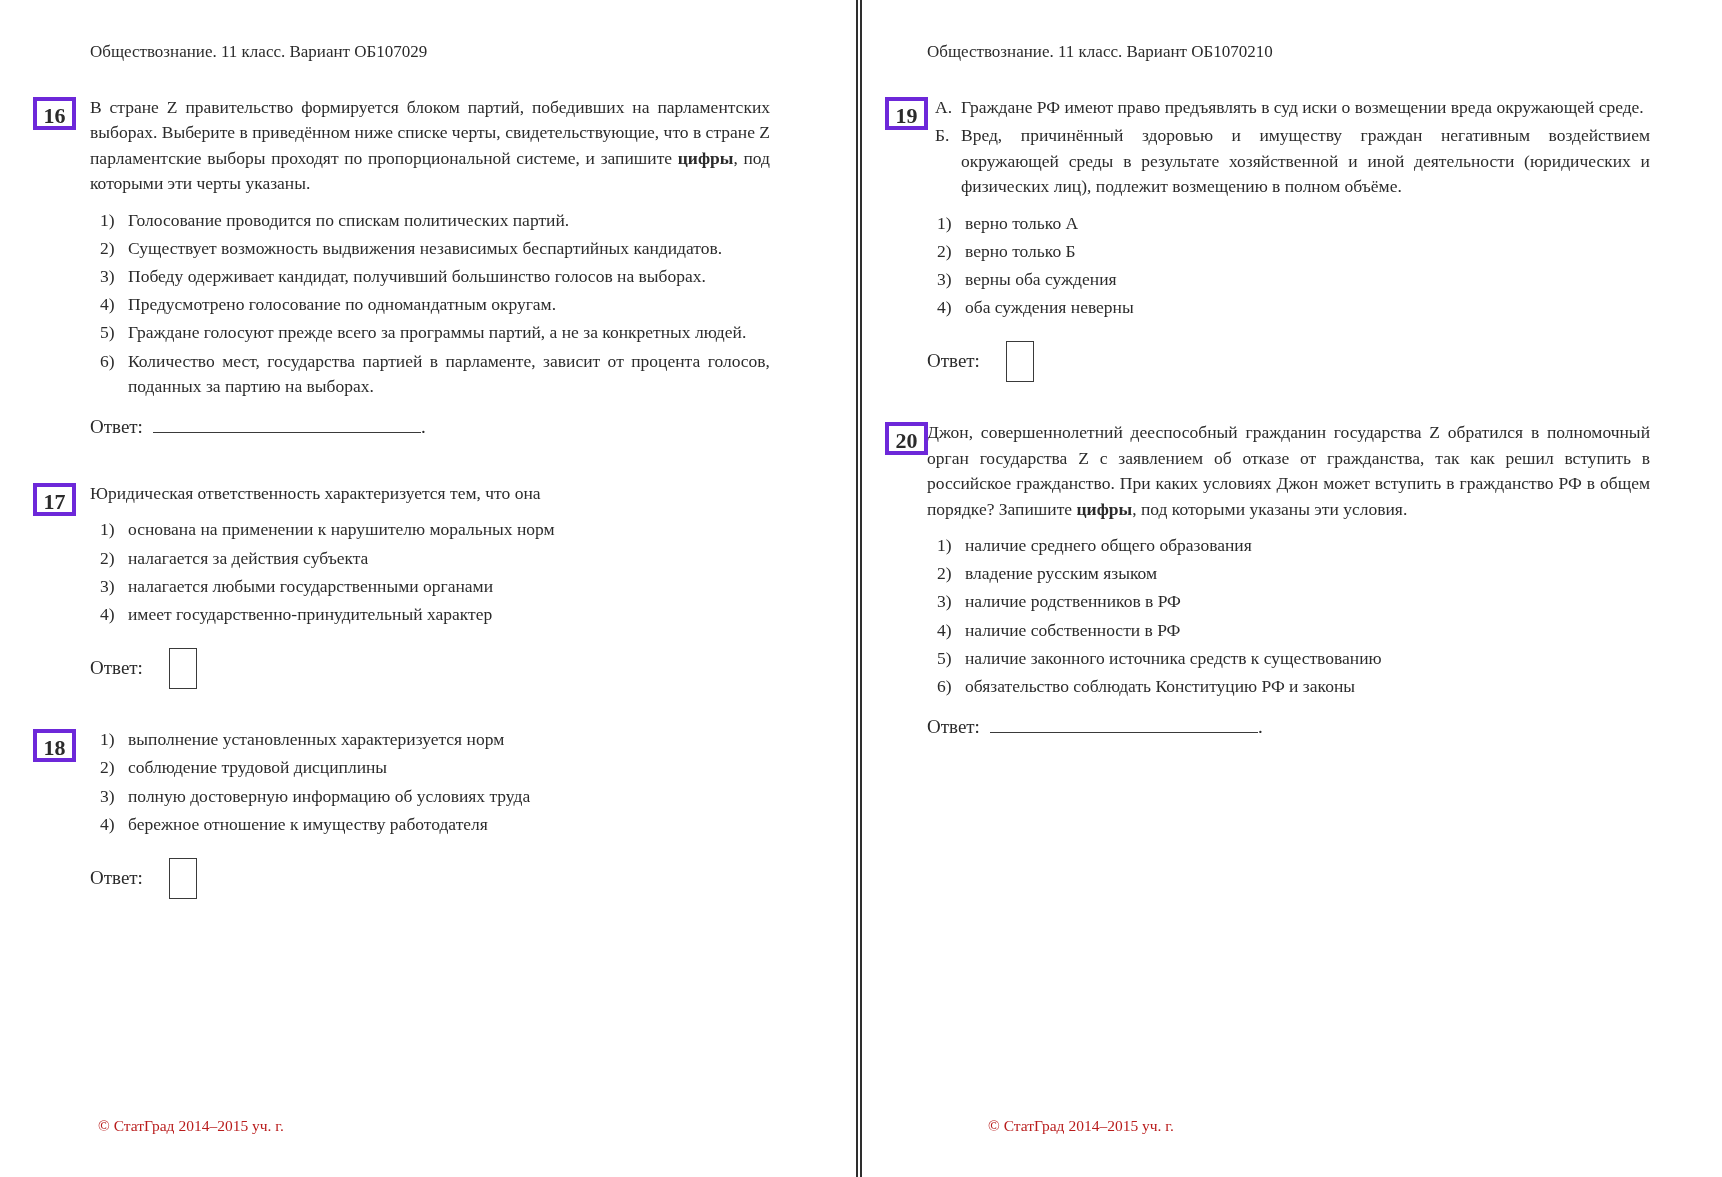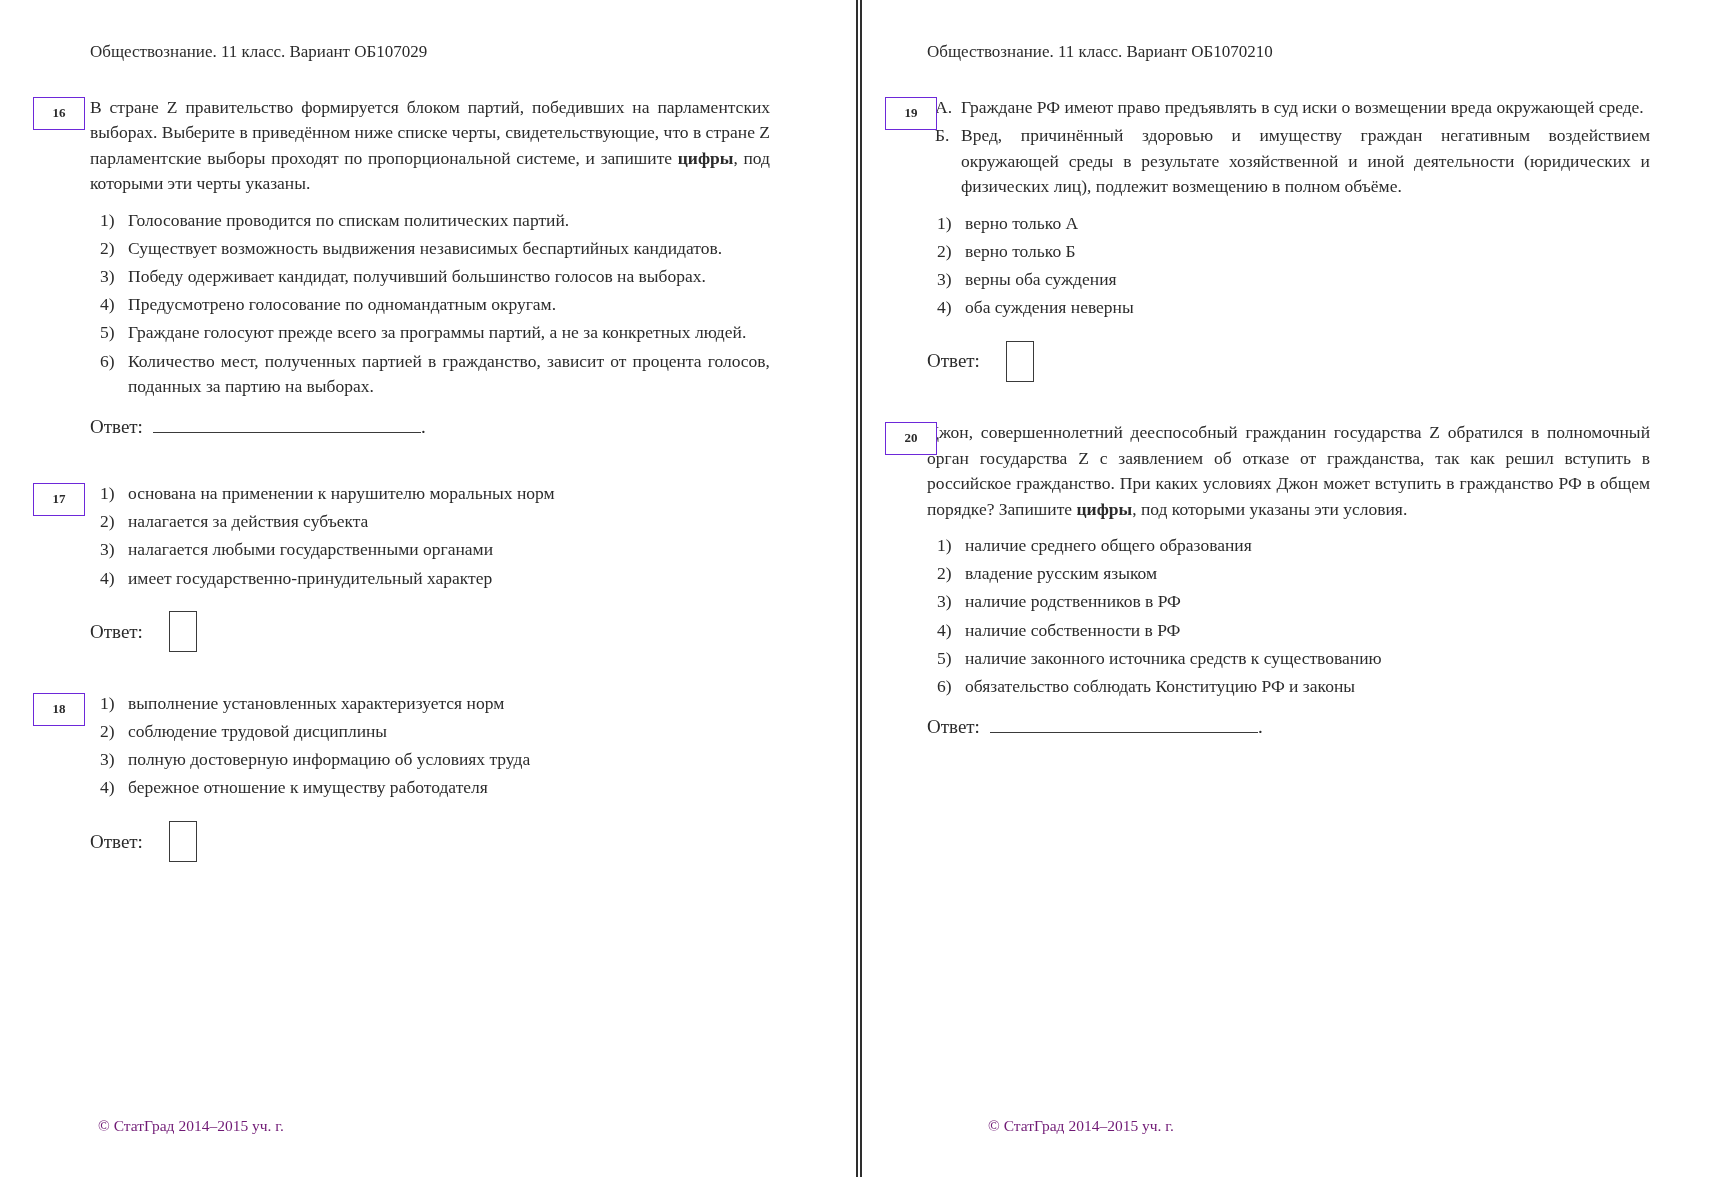--- a/index.html
+++ b/index.html
@@ -24,23 +24,23 @@
   
   .header { display:flex; font-size:17px; padding-top:42px; }
   .page-left  .header { padding-left:90px; padding-right:84px; }
   .page-right .header { padding-left:65px; padding-right:80px; }
 
   
   .q { position:relative; }
   .page-left  .q { padding-left:90px; padding-right:86px; }
   .page-right .q { padding-left:65px; padding-right:72px; }
   .qnum {
-    position:absolute; top:2px; width:52px; height:33px;
-    border:1px solid #6d28d9; text-align:center; line-height:30px;
-    font-weight:bold; font-size:13px; background:#fff;
+    position:absolute; top:2px; width:43px; height:33px;
+    border:4px solid #6d28d9; text-align:center; line-height:30px;
+    font-weight:bold; font-size:22px; background:#fff;
   }
   .page-left  .qnum { left:33px; }
   .page-right .qnum { left:23px; }
 
   .para { font-size:17.5px; line-height:25.4px; text-align:justify; }
   .bu { font-weight:bold; }
 
   .blist { margin-top:11px; }
   .item { display:flex; font-size:17.5px; line-height:25.2px; margin-top:3px; padding-left:10px; }
   .item .n { width:28px; flex:none; }
@@ -53,21 +53,21 @@
 
   .ans { display:flex; align-items:center; font-size:19px; }
   .ans.ans-lined { margin-top:16px; height:28px; align-items:baseline; }
   .ans.ans-boxed { margin-top:20px; height:42px; }
   .ans-line { display:inline-block; width:268px; border-bottom:1.4px solid #3a3a3a; height:18px; margin-left:10px; }
   .ans-box  { display:inline-block; width:28px; height:41px; border:1.4px solid #3a3a3a; margin-left:26px; }
 
   .mt-q1 { margin-top:33px; }  
   .mt-q  { margin-top:38px; }  
 
-  .footer { position:absolute; bottom:42px; font-size:15.5px; color:#701a75; }
+  .footer { position:absolute; bottom:42px; font-size:15.5px; color:#b91c1c; }
   .page-left  .footer { left:98px; }
   .page-right .footer { left:126px; }
 </style>
 </head>
 <body>
 
 <div class="sheet">
 
   <div class="page page-left">
     <div class="header">
@@ -94,32 +94,33 @@
         <div class="item">
             <span class="n">4)</span>
             <span class="t">Предусмотрено голосование по одномандатным округам.</span>
           </div>
         <div class="item">
             <span class="n">5)</span>
             <span class="t">Граждане голосуют прежде всего за программы партий, а не за конкретных людей.</span>
           </div>
         <div class="item">
             <span class="n">6)</span>
-            <span class="t">Количество мест, полученных партией в гражданство, зависит от процента голосов, поданных за партию на выборах.</span>
+            <span class="t">Количество мест, государства партией в парламенте, зависит от процента голосов, поданных за партию на выборах.</span>
           </div>
       </div>
       <div class="ans ans-lined">
         <span>Ответ:</span>
         <span class="ans-line"></span>
         <span>.</span>
       </div>
     </section>
 
     <section class="q mt-q">
       <div class="qnum">17</div>
+      <p class="para">Юридическая ответственность характеризуется тем, что она</p>
       <div class="blist">
         <div class="item">
             <span class="n">1)</span>
             <span class="t">основана на применении к нарушителю моральных норм</span>
           </div>
         <div class="item">
             <span class="n">2)</span>
             <span class="t">налагается за действия субъекта</span>
           </div>
         <div class="item">

